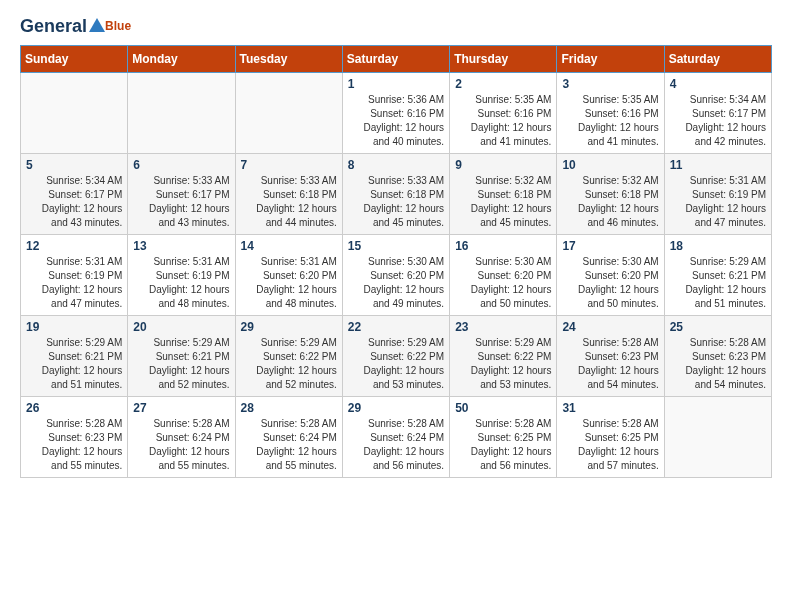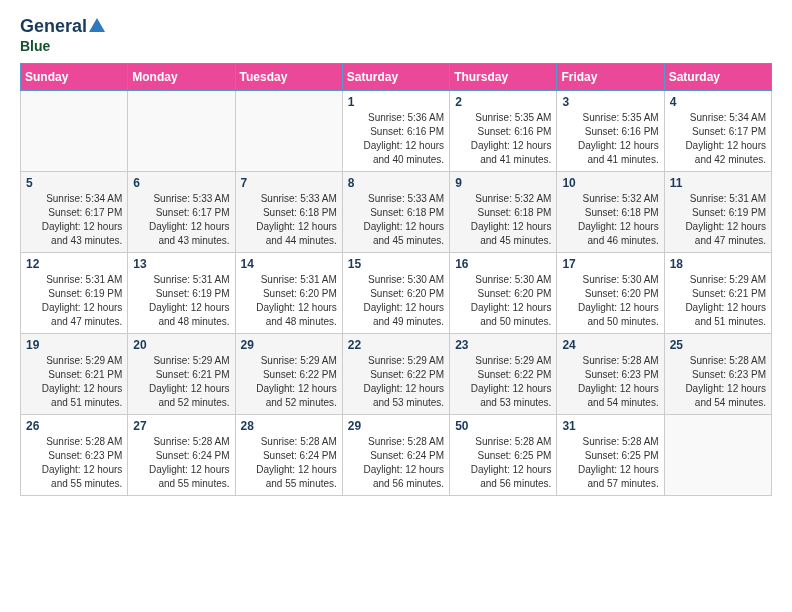--- a/index.html
+++ b/index.html
@@ -11,21 +11,20 @@
       padding: 16px 20px;
     }
     .header {
       display: flex;
       justify-content: space-between;
       align-items: flex-start;
       margin-bottom: 8px;
     }
     .logo {
       display: flex;
-      flex-direction: column;
       align-items: flex-start;
     }
     .logo-top {
       display: flex;
       align-items: center;
     }
     .title-block {
       text-align: right;
     }
     .title-month {
@@ -36,21 +35,21 @@
     .title-location {
       font-size: 14px;
       color: #333;
     }
     table {
       width: 100%;
       border-collapse: collapse;
       table-layout: fixed;
     }
     thead tr th {
-      background: #ec4899;
+      background: #c2410c;
       color: #fff;
       font-size: 12px;
       font-weight: bold;
       padding: 6px 4px;
       text-align: left;
       border: 1px solid #5599cc;
     }
     tbody tr td {
       vertical-align: top;
       border: 1px solid #ccc;
@@ -87,21 +86,21 @@
   <div class="logo">
     <div class="logo-top">
       <span style="font-size:18px;font-weight:bold;color:#1a3a5c;">General</span>
       <span style="display:inline-block;margin-left:2px;vertical-align:middle;">
         <svg width="16" height="14" viewBox="0 0 16 14">
             <polygon points="8,0 16,14 0,14" fill="#2e7abf"></polygon>
           </svg>
       </span>
     </div>
     <div>
-      <span style="font-size:14px;font-weight:bold;color:#14532d;">Blue</span>
+      <span style="font-size:12px;font-weight:bold;color:#c2410c;">Blue</span>
     </div>
   </div>
   <div class="title-block">
     <div class="title-month"></div>
     <div class="title-location"></div>
   </div>
 </div>
 
 <table>
   <thead>

